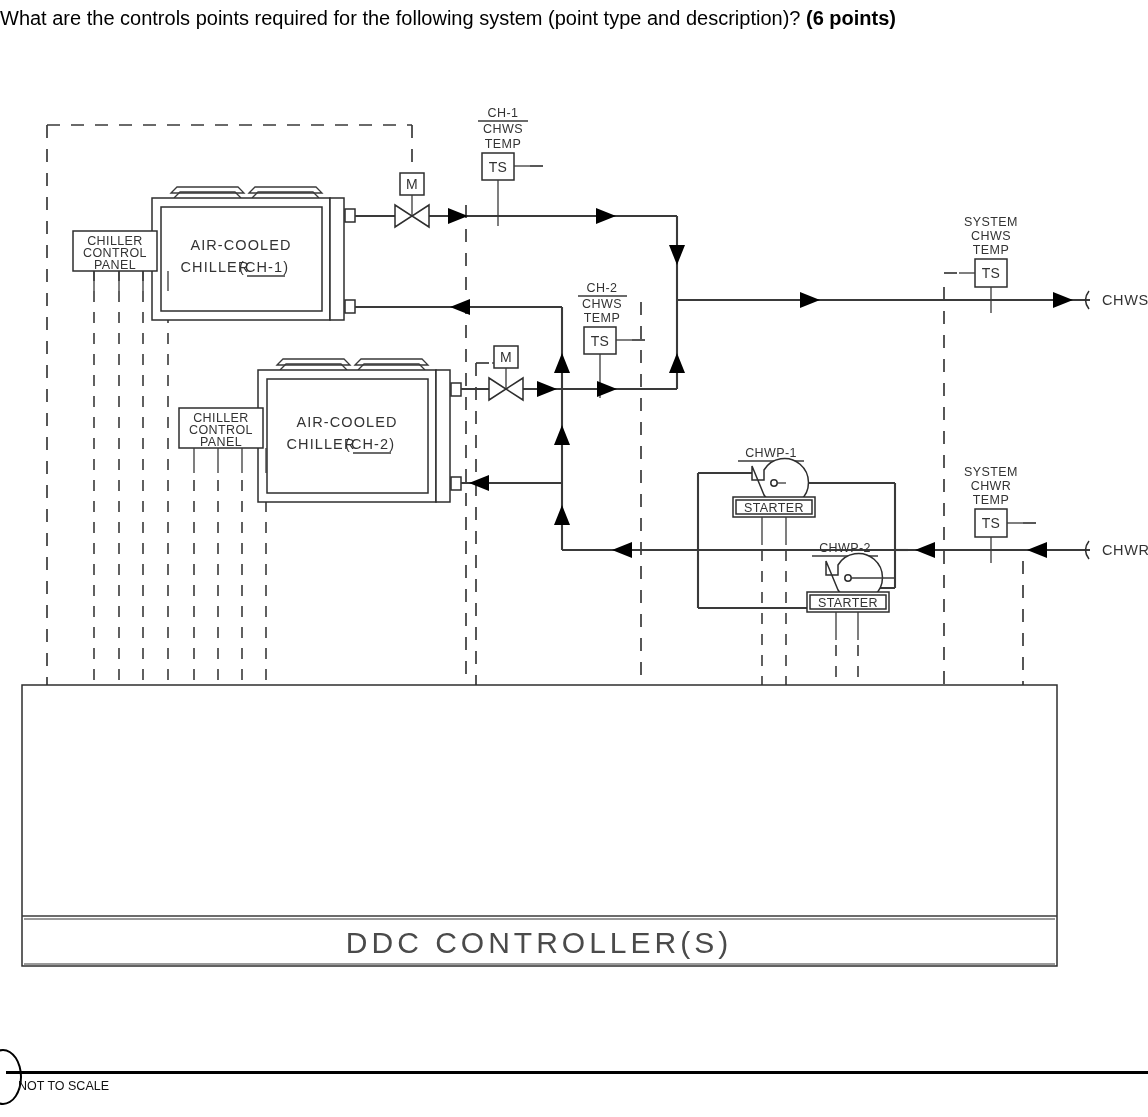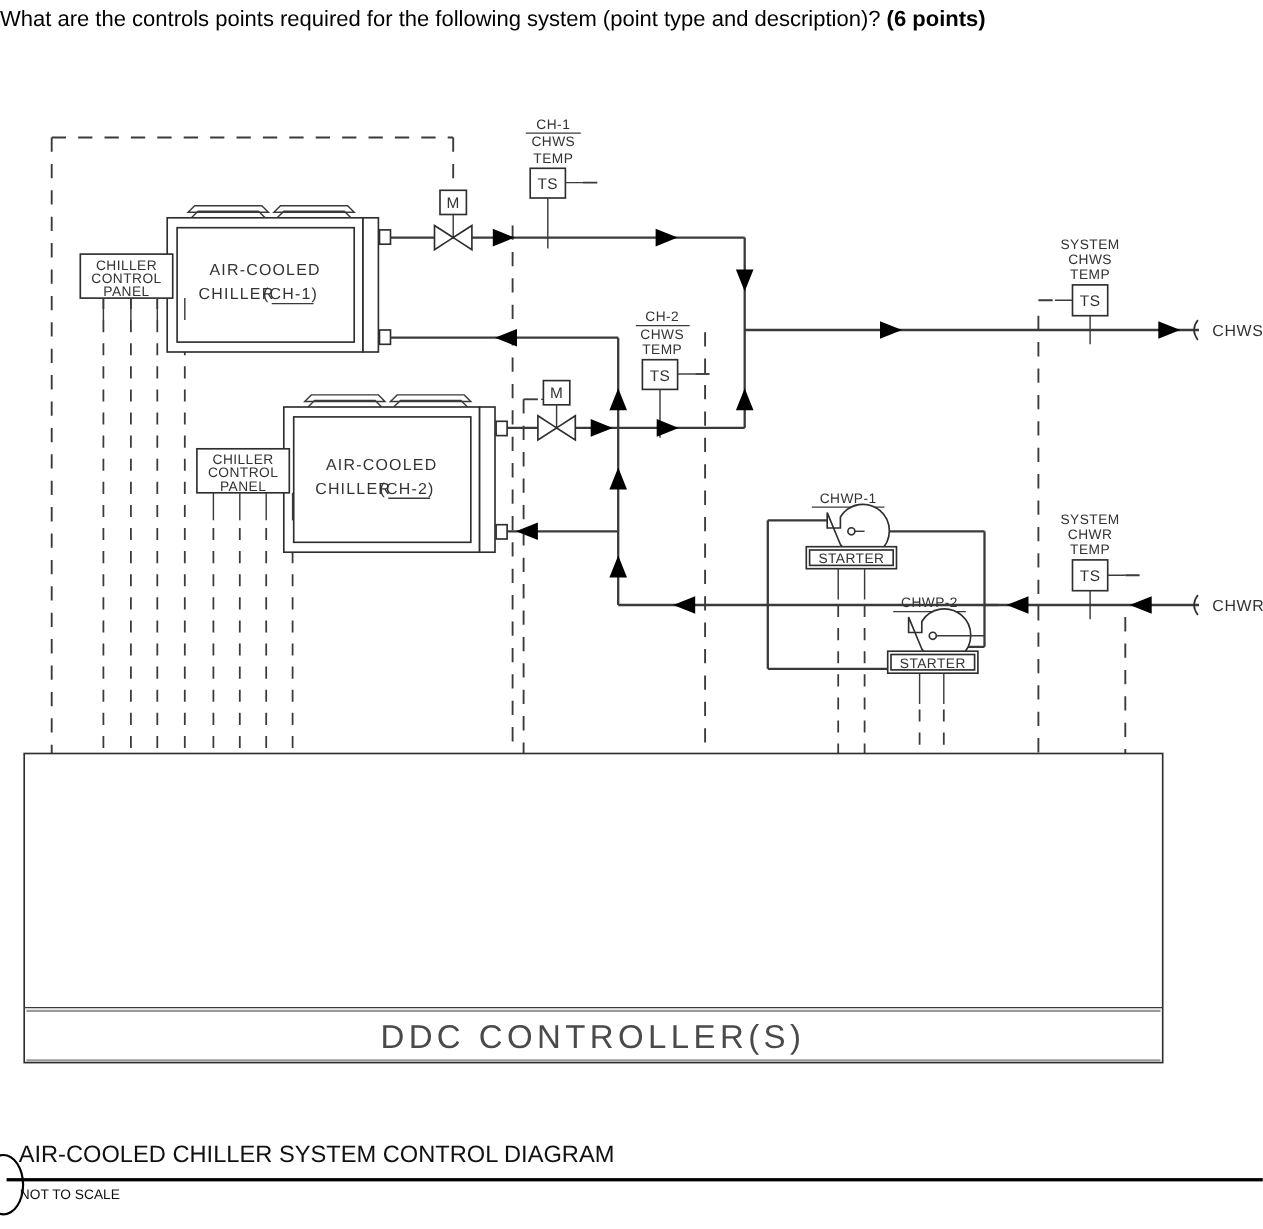--- a/index.html
+++ b/index.html
@@ -374,16 +374,15 @@
     <line class="ln" style="stroke:#9a9a9a;stroke-width:2" x1="24" y1="824" x2="1055" y2="824"></line>
     <line class="ln" style="stroke:#9a9a9a;stroke-width:2" x1="24" y1="869" x2="1055" y2="869"></line>
     <text class="tx-ddc" x="539" y="858" text-anchor="middle">DDC CONTROLLER(S)</text>
   </g>
 
 </svg>
 </div>
 
 <div id="footer">
   <div id="footer-bubble"></div>
-  <div id="footer-title">AIR-COOLED CHILLER SYSTEM CONTROL DIAGRAM</div>
   <div id="footer-rule"></div>
   <div id="footer-sub">NOT TO SCALE</div>
 </div>
 
 </body></html>

